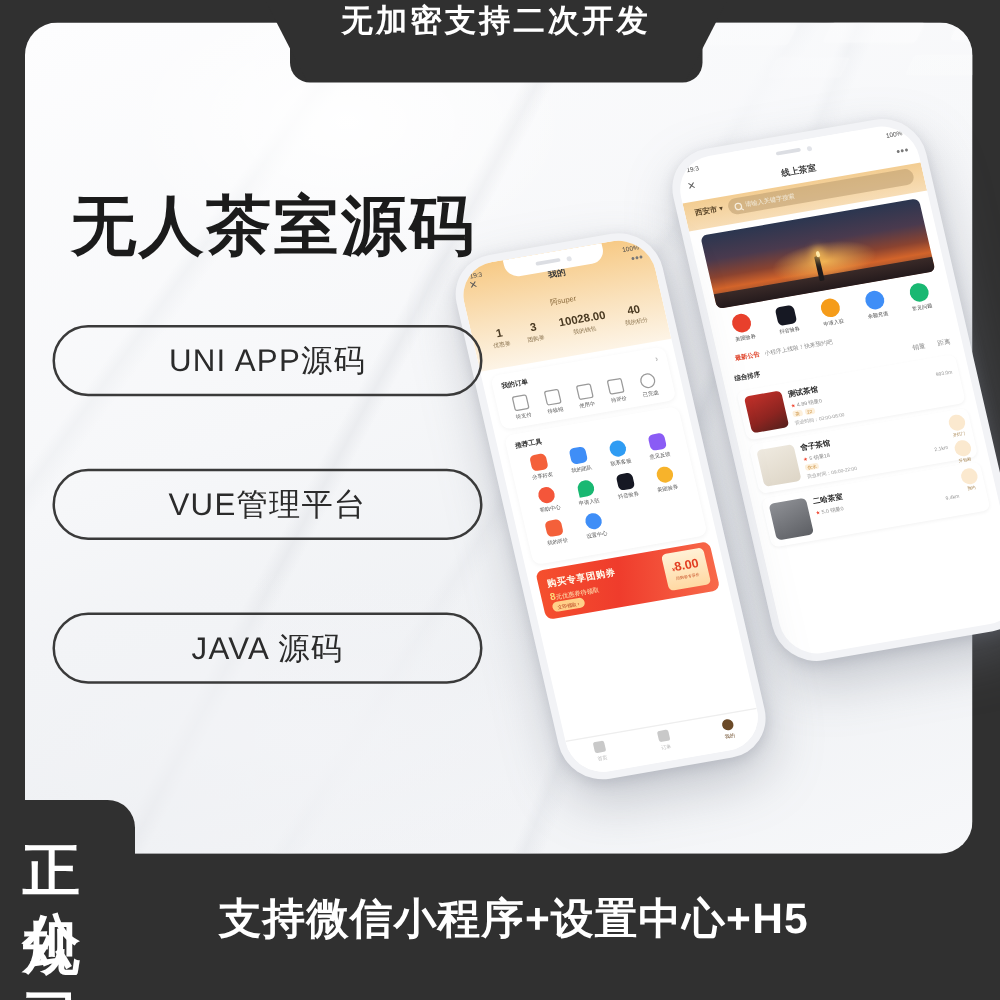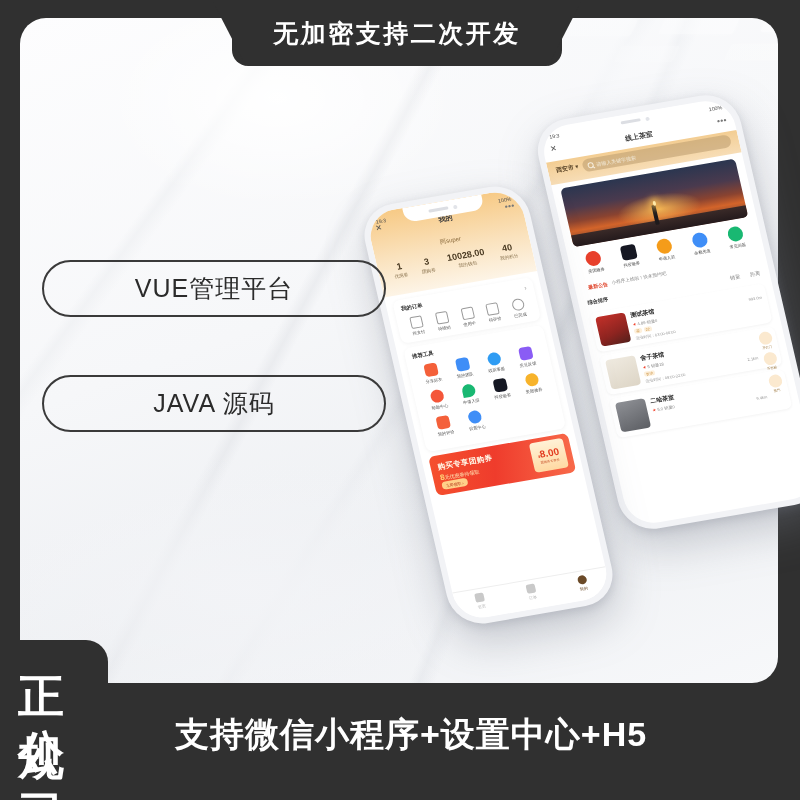--- a/index.html
+++ b/index.html
@@ -35,21 +35,21 @@
   }
   
   .ceiling { position:absolute; top:-4px; left:430px; width:370px; height:80px; opacity:.55; }
   .ceiling i{ position:absolute; display:block; height:16px; background:#ffffff;
               transform:skewX(-26deg); border-radius:2px; box-shadow:0 0 6px rgba(255,255,255,.9); }
 
   
   .ribbon {
     position:absolute; left:232px; top:0; width:330px; height:66px;
     background:#303030; color:#fff; z-index:9;
-    display:flex; align-items:center; justify-content:center;
+    display:flex; align-items:flex-start; justify-content:center;
     border-bottom-left-radius:16px; border-bottom-right-radius:16px;
   }
   .ribbon-text { font-size:25px; font-weight:700; letter-spacing:2.5px; }
   .ribbon:before, .ribbon:after{
     content:""; position:absolute; top:0; width:34px; height:66px; background:#303030;
   }
   .ribbon:before{ left:-20px; clip-path:polygon(100% 0,100% 100%,0 0); }
   .ribbon:after { right:-20px; clip-path:polygon(0 0,0 100%,100% 0); }
 
   
@@ -241,22 +241,26 @@
       <i style="left:58px;  top:34px; width:58px; opacity:.6;"></i>
       <i style="left:168px; top:32px; width:58px; opacity:.6;"></i>
       <i style="left:278px; top:30px; width:58px; opacity:.6;"></i>
     </div>
   </div>
 
   <div class="ribbon">
     <span class="ribbon-text">无加密支持二次开发</span>
   </div>
 
+  <div class="headline">无人茶室源码</div>
 
   <div class="pills">
+    <div class="pill">
+      <span>UNI APP源码</span>
+    </div>
     <div class="pill">
       <span>VUE管理平台</span>
     </div>
     <div class="pill">
       <span>JAVA 源码</span>
     </div>
   </div>
 
   <div class="phone" id="phoneBack">
     <div class="screen">

